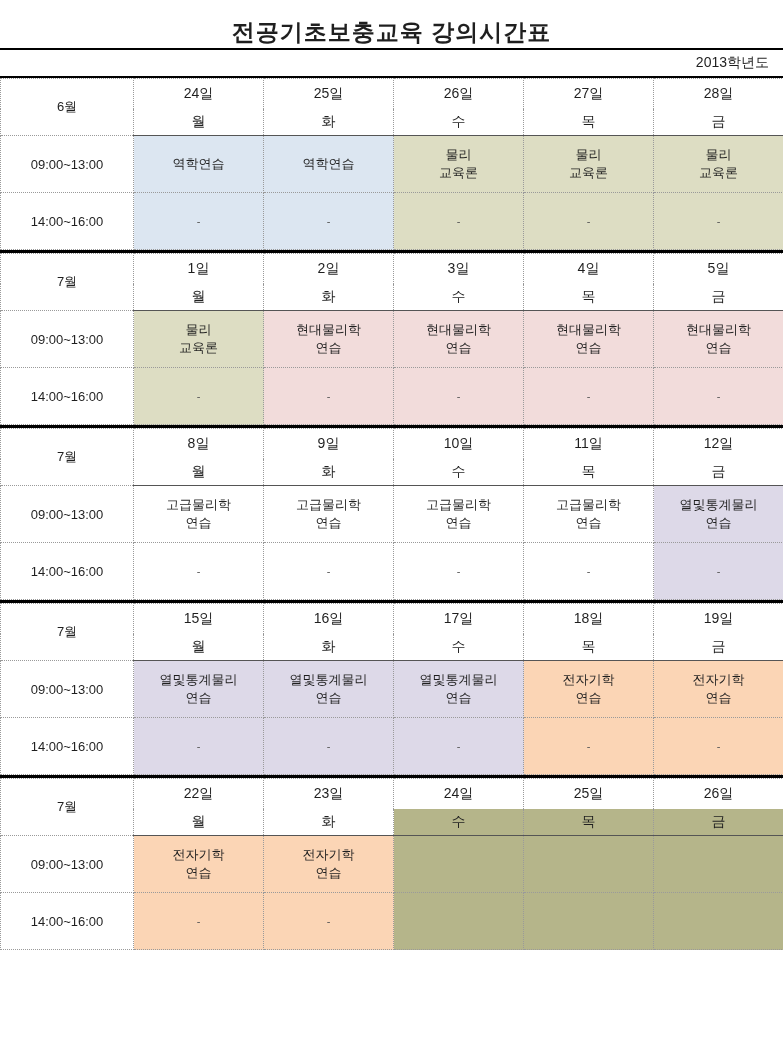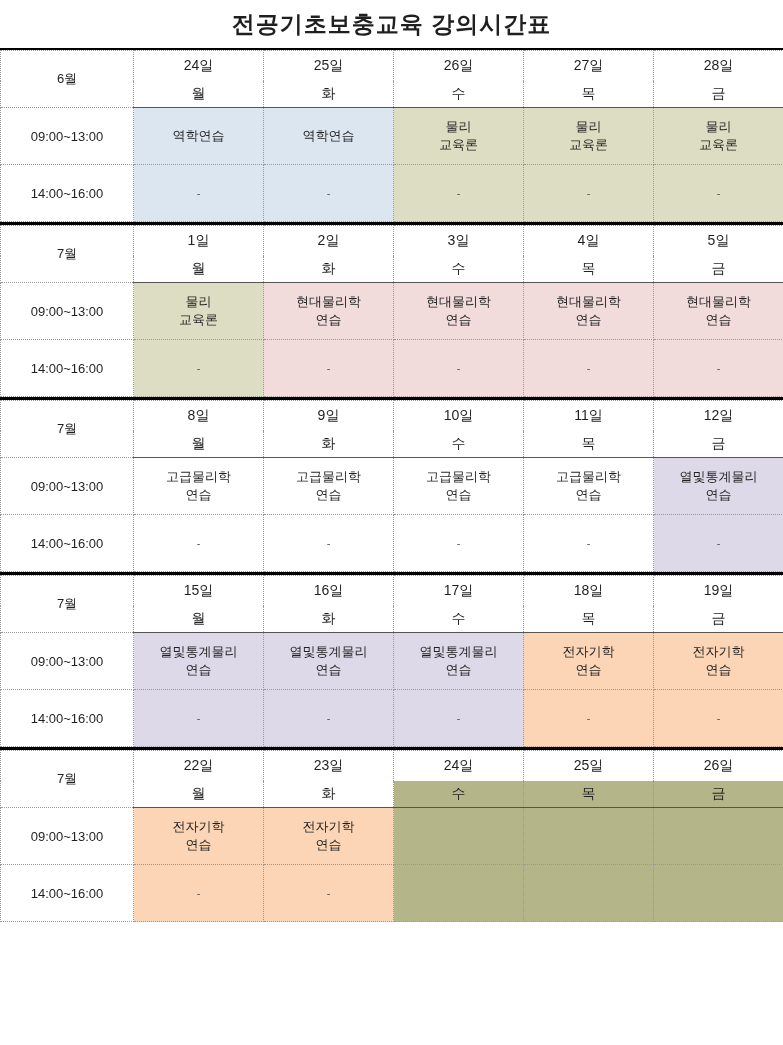--- a/index.html
+++ b/index.html
@@ -12,21 +12,21 @@
     width: 783px;
     height: 1045px;
     position: relative;
     background: #ffffff;
     overflow: hidden;
   }
   
   .title-row {
     height: 50px;
     display: flex;
-    align-items: center;
+    align-items: flex-end;
     justify-content: center;
     border-bottom: 2px solid #000;
   }
   .title-text {
     font-size: 23px;
     font-weight: bold;
     color: #1f1f1f;
     letter-spacing: 1px;
   }
   
@@ -84,20 +84,23 @@
 </style>
 </head>
 <body>
 
 <div id="page">
 
   <div class="title-row">
     <div class="title-text">전공기초보충교육 강의시간표</div>
   </div>
 
+  <div class="year-row">
+    <div class="year-text">2013학년도</div>
+  </div>
 
   <div id="weeks-container">
       <div class="week">
         <table class="grid">
           <colgroup>
             <col class="col-time">
             <col class="col-day">
             <col class="col-day">
             <col class="col-day">
             <col class="col-day">

